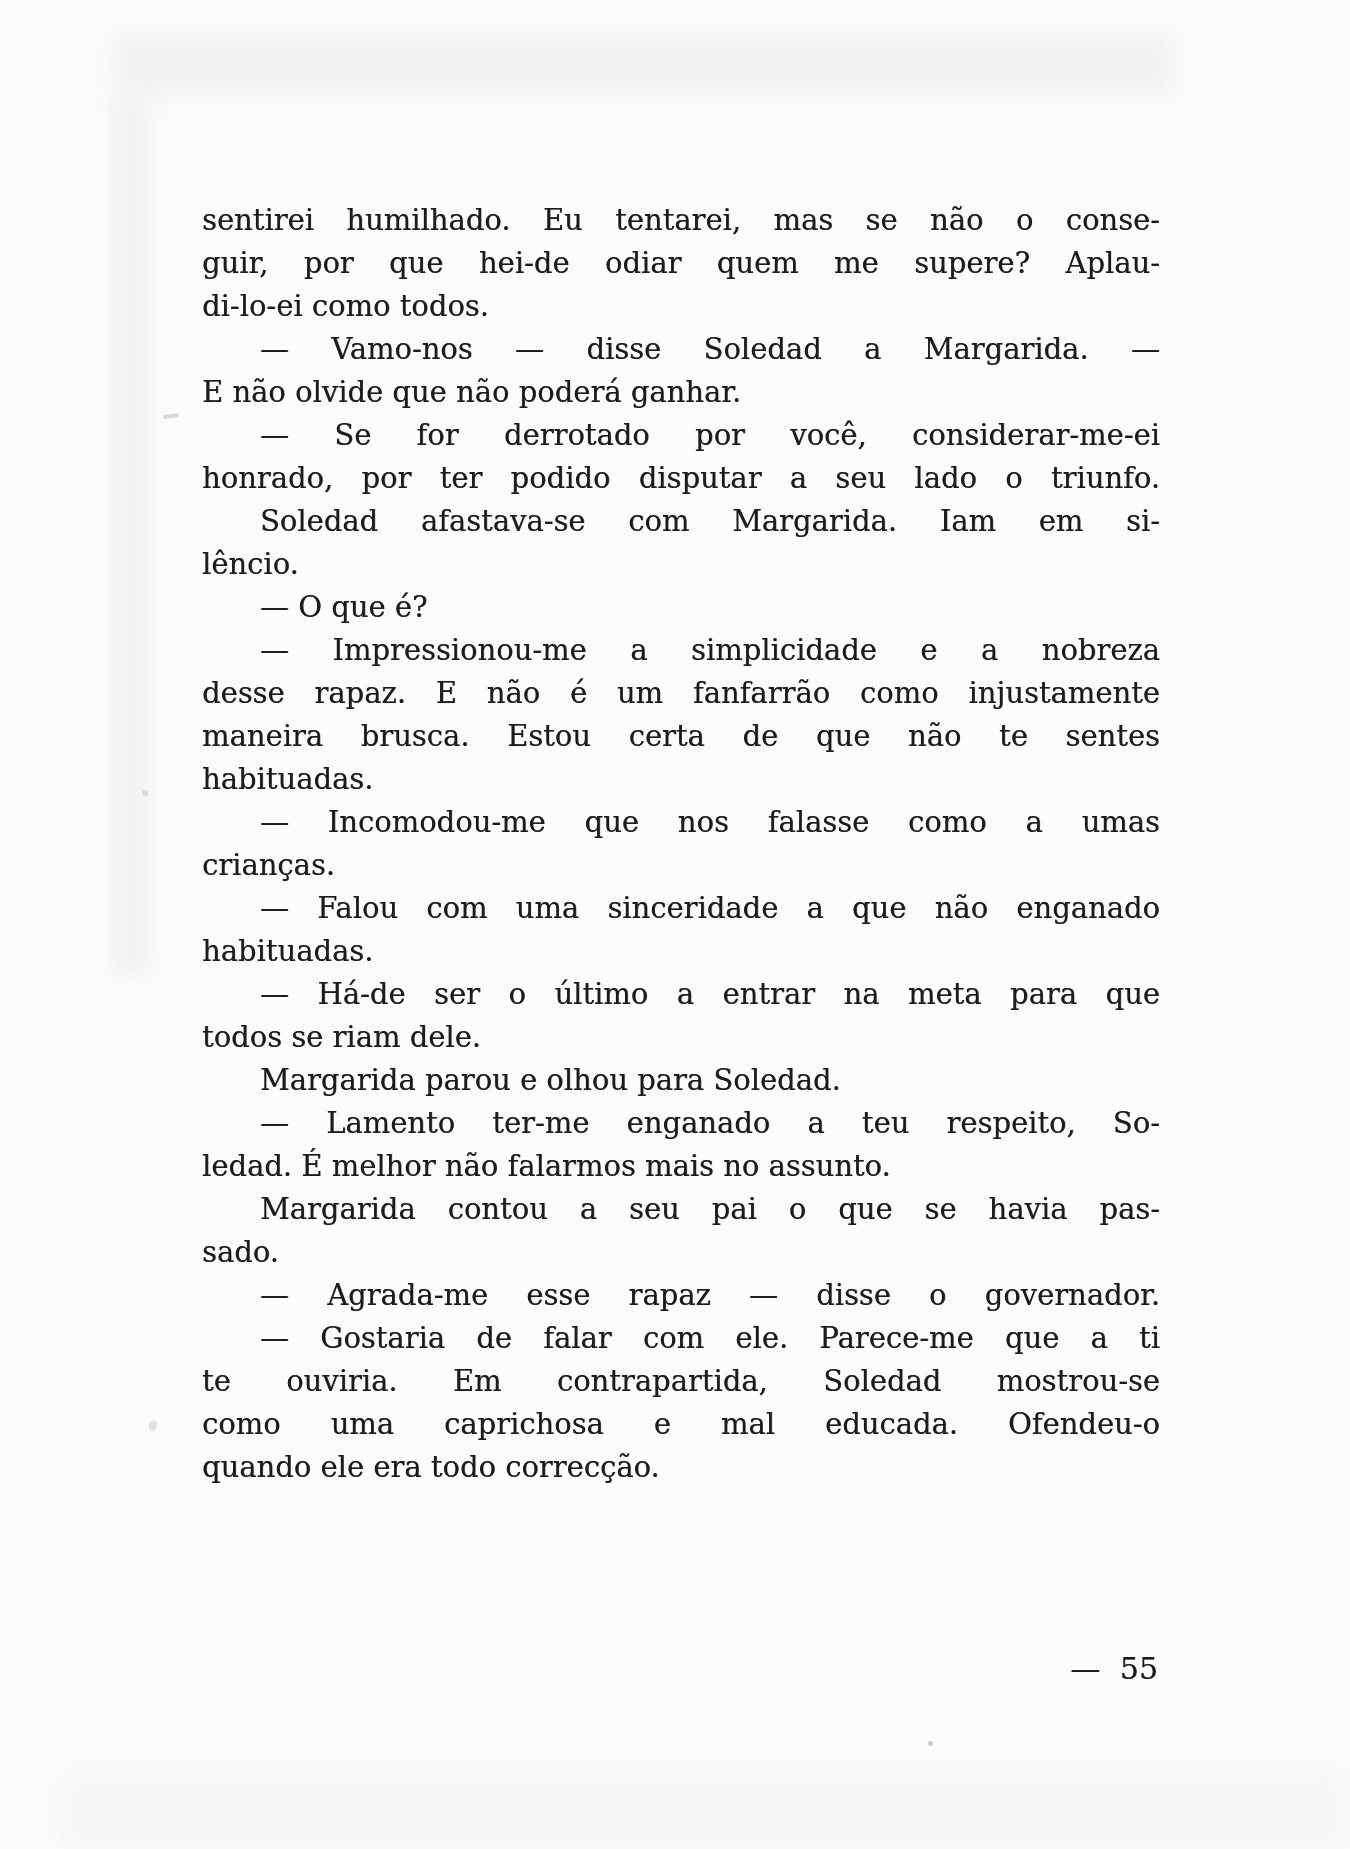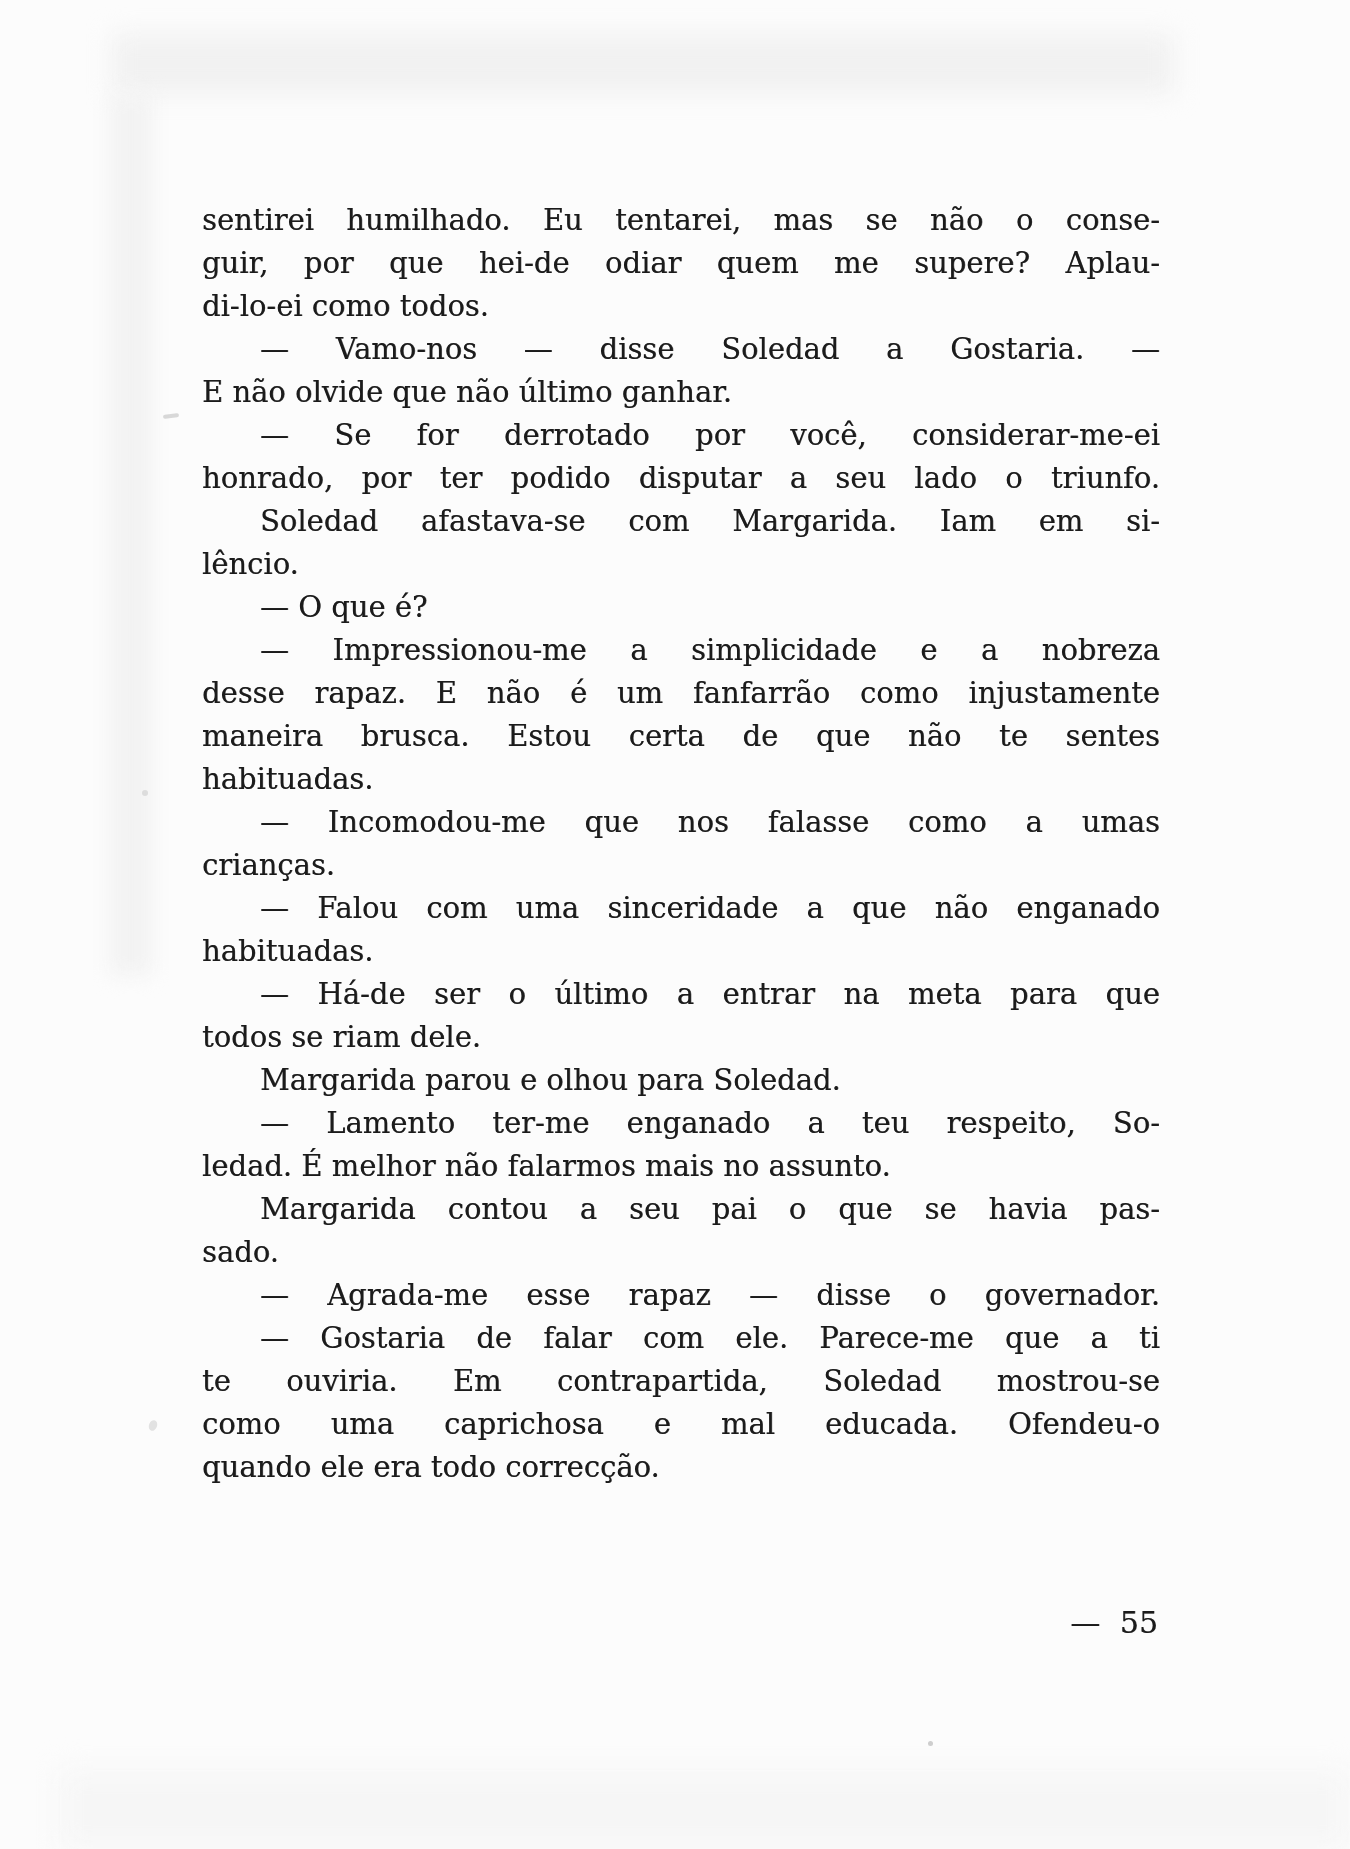--- a/index.html
+++ b/index.html
@@ -65,21 +65,21 @@
     text-align: justify;
     text-align-last: justify;
     text-shadow: 0.4px 0 0 rgba(0,0,0,0.55);
   }
   .line.indent { padding-left: 58px; }
   .line.last { text-align-last: left; }
 
   .page-number {
     position: absolute;
     left: 202px;
-    top: 1601px;
+    top: 1647px;
     width: 956px;
     text-align: right;
     font-size: 30px;
     line-height: 43px;
     word-spacing: 10px;
     text-shadow: 0.4px 0 0 rgba(0,0,0,0.55);
   }
 </style>
 </head>
 <body>
@@ -90,22 +90,22 @@
   <div class="shade-bottom"></div>
   <div class="speck" id="spk1"></div>
   <div class="speck" id="spk2"></div>
   <div class="speck" id="spk3"></div>
   <div class="speck" id="spk4"></div>
 
   <div class="text-block">
       <div class="line">sentirei humilhado. Eu tentarei, mas se não o conse-</div>
       <div class="line">guir, por que hei-de odiar quem me supere? Aplau-</div>
       <div class="line last">di-lo-ei como todos.</div>
-      <div class="line indent">— Vamo-nos — disse Soledad a Gostaria. —</div>
-      <div class="line last">E não olvide que não último ganhar.</div>
+      <div class="line indent">— Vamo-nos — disse Soledad a Margarida. —</div>
+      <div class="line last">E não olvide que não poderá ganhar.</div>
       <div class="line indent">— Se for derrotado por você, considerar-me-ei</div>
       <div class="line">honrado, por ter podido disputar a seu lado o triunfo.</div>
       <div class="line indent">Soledad afastava-se com Margarida. Iam em si-</div>
       <div class="line last">lêncio.</div>
       <div class="line indent last">— O que é?</div>
       <div class="line indent">— Impressionou-me a simplicidade e a nobreza</div>
       <div class="line">desse rapaz. E não é um fanfarrão como injustamente</div>
       <div class="line">maneira brusca. Estou certa de que não te sentes</div>
       <div class="line last">habituadas.</div>
       <div class="line indent">— Incomodou-me que nos falasse como a umas</div>

